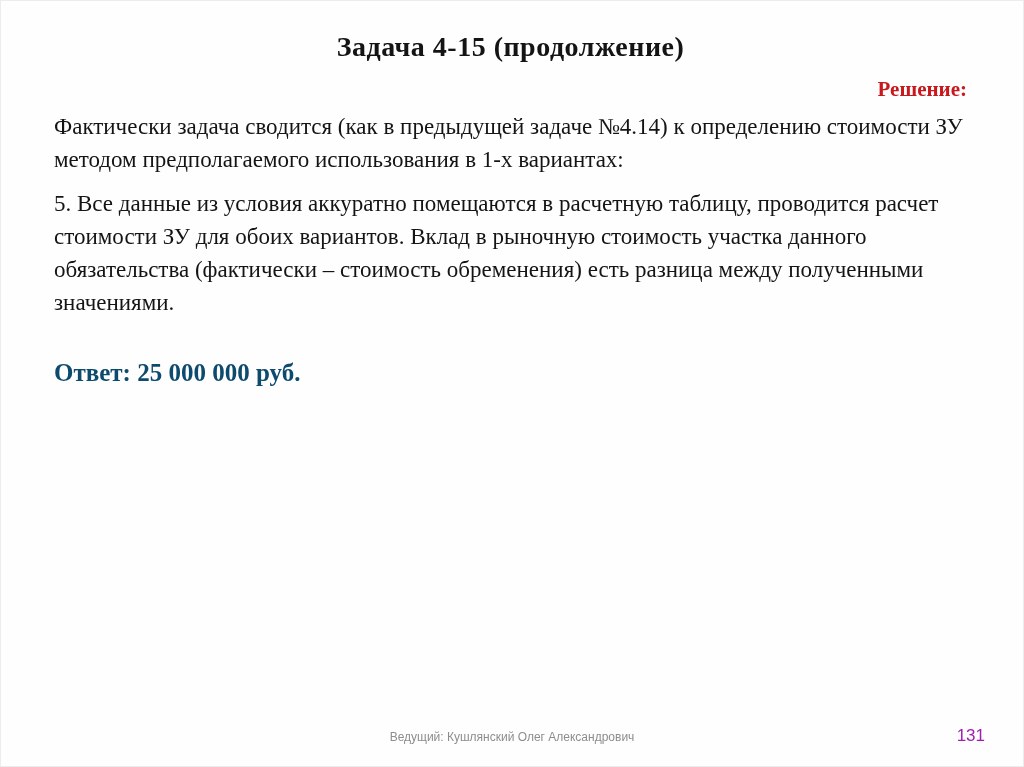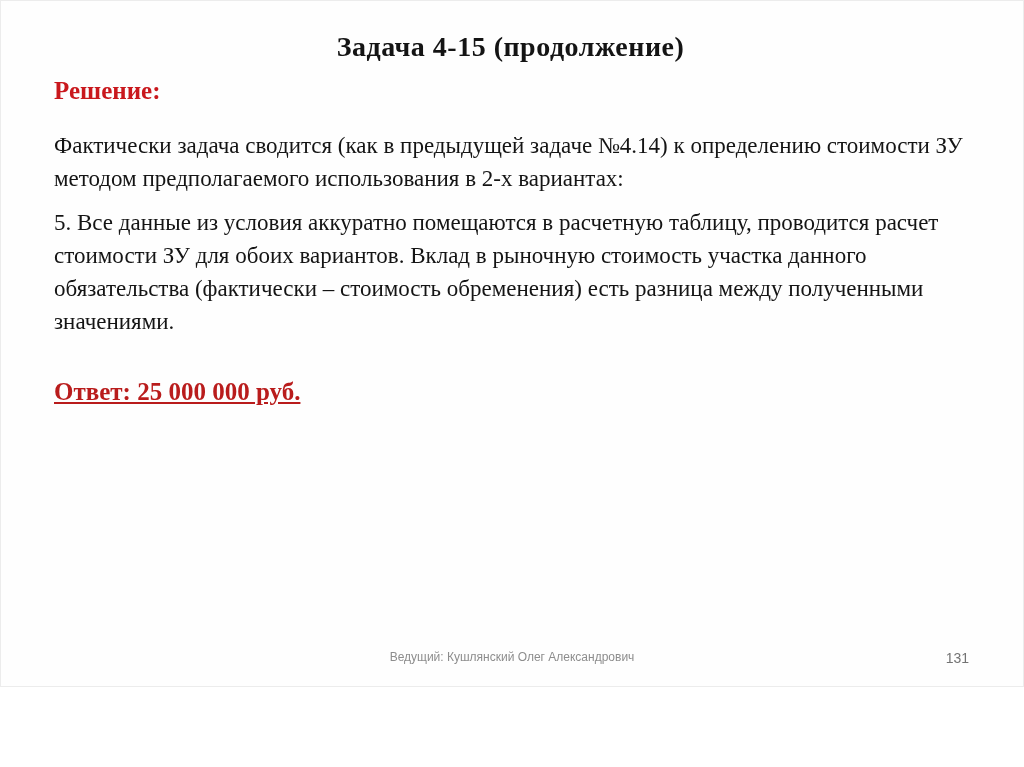--- a/index.html
+++ b/index.html
@@ -3,43 +3,44 @@
 <meta charset="utf-8">
 <style>
   html, body {
     margin: 0;
     padding: 0;
     background: #ffffff;
   }
   .page {
     position: relative;
     width: 1024px;
-    height: 687px;
+    height: 767px;
     background: #fefefe;
     box-sizing: border-box;
     border: 1px solid #ececec;
     overflow: hidden;
     font-family: "Liberation Serif", serif;
     color: #1a1a1a;
   }
   .content {
     padding: 30px 56px 0 53px;
   }
   .slide-title {
     text-align: center;
     font-size: 28px;
     font-weight: bold;
     color: #141414;
     letter-spacing: 0.5px;
     margin: 0 0 14px 0;
   }
   .solution-heading {
-    font-size: 25px;
+    font-size: 21px;
     font-weight: bold;
-    margin: 0 0 24px 0;
+    margin: 0 0 8px 0;
+    text-align: right;
   }
   .body-para {
     font-size: 23px;
     line-height: 33px;
     margin: 0 0 11px 0;
     color: #141414;
   }
   .answer-text {
     font-size: 25px;
     font-weight: bold;
@@ -51,41 +52,41 @@
     left: 0;
     width: 100%;
     text-align: center;
     font-family: "Liberation Sans", sans-serif;
     font-size: 12px;
     color: #8d8d8d;
   }
   .page-number {
     position: absolute;
     bottom: 20px;
-    right: 54px;
+    right: 38px;
     font-family: "Liberation Sans", sans-serif;
-    font-size: 14px;
-    color: #737373;
+    font-size: 17px;
+    color: #a21caf;
   }
 </style>
 </head>
 <body>
 
 <div class="page">
   <div class="content">
 
     <h1 class="slide-title">Задача 4-15 (продолжение)</h1>
 
     <div class="solution-heading accent" style="color: rgb(201, 24, 29);">Решение:</div>
 
-    <p class="body-para">Фактически задача сводится (как в предыдущей задаче №4.14) к определению стоимости ЗУ методом предполагаемого использования в 2-х вариантах:</p>
+    <p class="body-para">Фактически задача сводится (как в предыдущей задаче №4.14) к определению стоимости ЗУ методом предполагаемого использования в 1-х вариантах:</p>
 
 
 
     <p class="body-para">5. Все данные из условия аккуратно помещаются в расчетную таблицу, проводится расчет стоимости ЗУ для обоих вариантов. Вклад в рыночную стоимость участка данного обязательства (фактически – стоимость обременения) есть разница между полученными значениями.</p>
 
-    <div class="answer-text accent" style="color: #b91c1c; text-decoration: underline;">Ответ: 25 000 000 руб.</div>
+    <div class="answer-text accent" style="color: #0c4a6e;">Ответ: 25 000 000 руб.</div>
   </div>
 
   <div class="footer-presenter">Ведущий: Кушлянский Олег Александрович</div>
 
   <div class="page-number">131</div>
 </div>
 
 </body></html>

